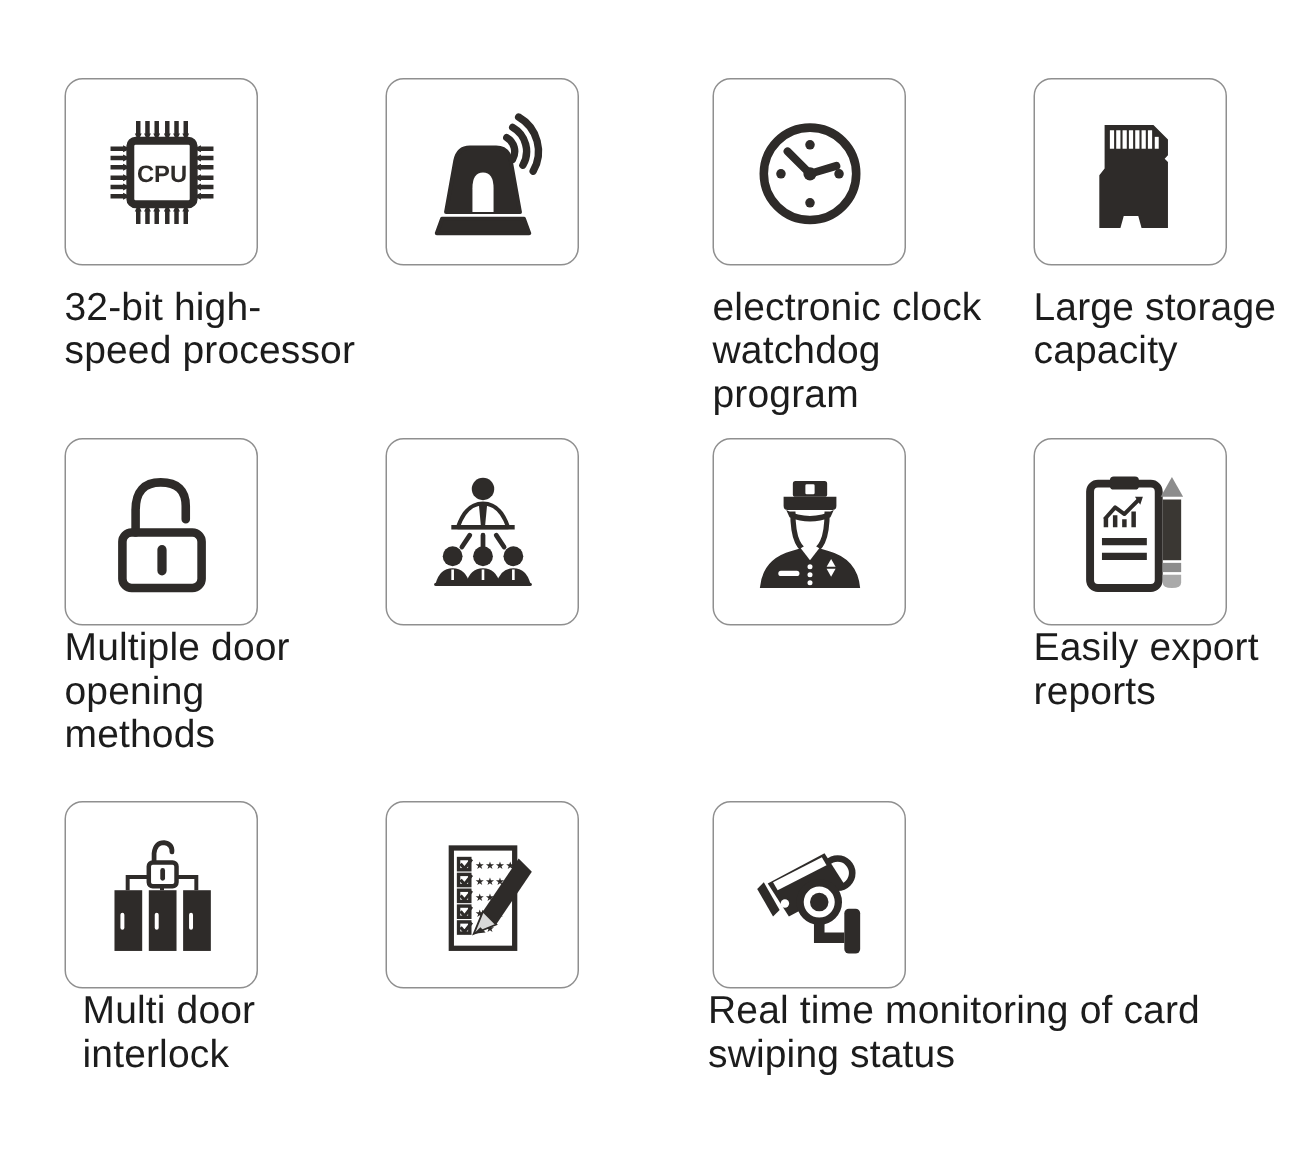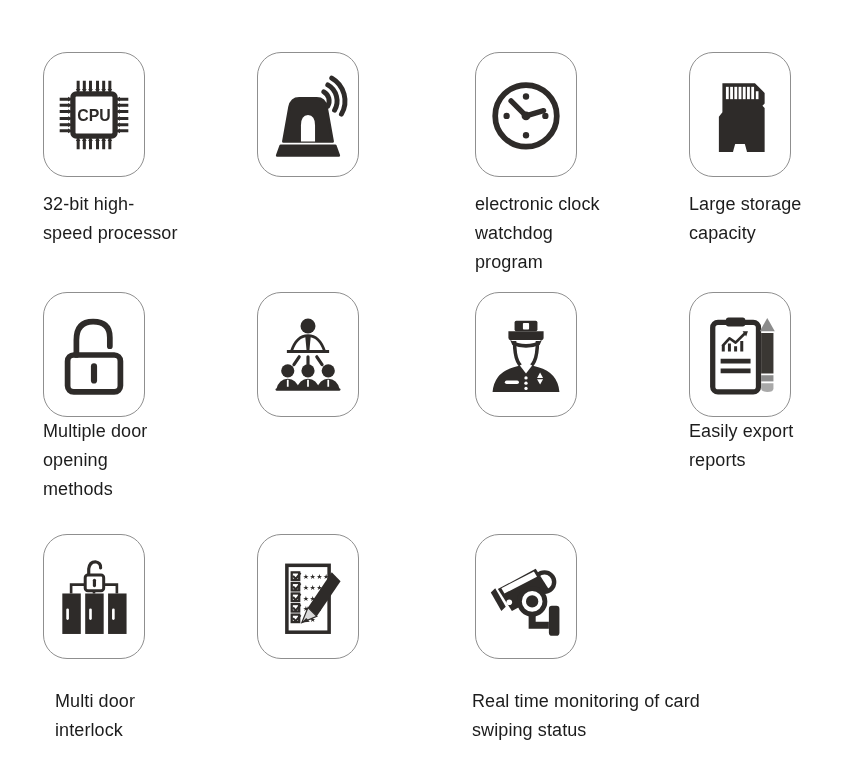--- a/index.html
+++ b/index.html
@@ -3,31 +3,31 @@
 <meta charset="utf-8">
 <style>
   html,body{margin:0;padding:0;}
   body{
     width:864px;height:774px;position:relative;overflow:hidden;
     background:#ffffff;
     font-family:"Liberation Sans", sans-serif;
   }
   .item{position:absolute;width:216px;}
   .tile{
-    width:102px;height:125px;box-sizing:border-box;
-    border:1.6px solid #8f8f8f;border-radius:24px;background:#fff;
+    width:129px;height:125px;box-sizing:border-box;
+    border:1.6px solid #8f8f8f;border-radius:12px;background:#fff;
     display:flex;align-items:center;justify-content:center;
   }
   .label{
-    font-size:18px;line-height:29px;color:#1c1c1c;
+    font-size:26px;line-height:29px;color:#1c1c1c;
     white-space:pre-line;width:215px;letter-spacing:0.1px;
   }
   .row1 .label{margin-top:13px;}
   .row2 .label{}
-  .row3 .label{margin-top:28px;}
+  .row3 .label{}
   svg{display:block;}
   .i{fill:#2e2b29;}
   .istroke{fill:none;stroke:#2e2b29;}
 </style>
 </head>
 <body>
 
 <div class="item row1" style="left:43px;top:52px">
   <div class="tile">
     <svg width="88" height="88" viewBox="0 0 100 100">

